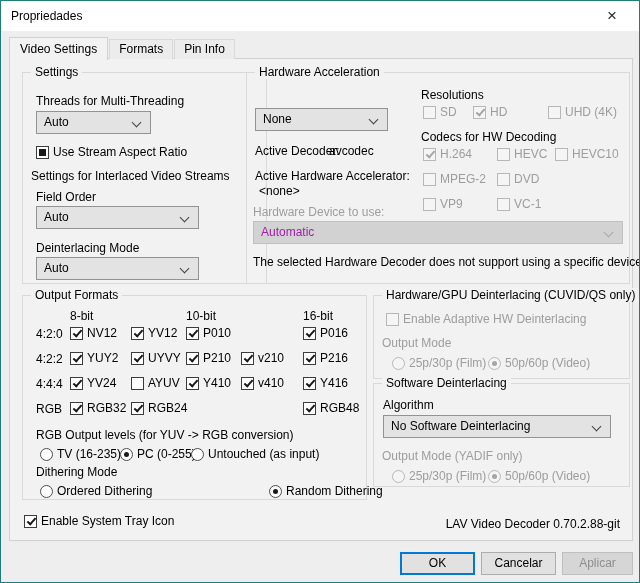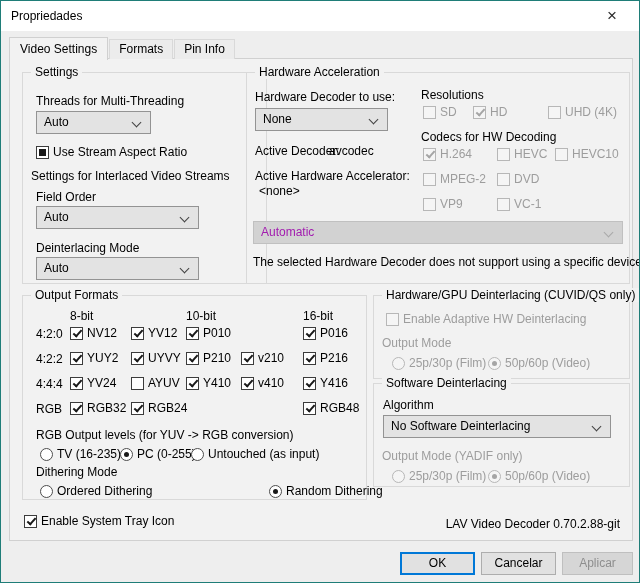--- a/index.html
+++ b/index.html
@@ -101,28 +101,28 @@
         <span>Auto</span>
       </div>
       <span class="abs" style="left:13px;top:168px;">Deinterlacing Mode</span>
       <div class="combo" style="left:13px;top:184px;width:163px;">
         <span>Auto</span>
       </div>
     </div>
 
     <div class="group" style="left:236px;top:13px;width:384px;height:212px;">
       <span class="legend">Hardware Acceleration</span>
-      <span class="abs" style="left:8px;top:17px;">Hardware Decoder to use:</span>
       <div class="combo" style="left:8px;top:35px;width:133px;">
         <span>None</span>
       </div>
       <span class="abs" style="left:8px;top:71px;">Active Decoder:</span>
       <span class="abs" style="left:82px;top:71px;">avcodec</span>
       <span class="abs" style="left:8px;top:96px;">Active Hardware Accelerator:</span>
       <span class="abs" style="left:12px;top:111px;">&lt;none&gt;</span>
+      <span class="abs graylbl" style="left:6px;top:132px;">Hardware Device to use:</span>
       <div class="combo dis" style="left:6px;top:148px;width:370px;">
         <span>Automatic</span>
       </div>
       <span class="abs" style="left:6px;top:182px;">The selected Hardware Decoder does not support using a specific device.</span>
 
       <span class="abs" style="left:174px;top:15px;">Resolutions</span>
       <span class="ck dis" style="left:176px;top:32px;">
         <span class="cb" data-checked="false"></span>
         <span class="lbl">SD</span>
       </span>

